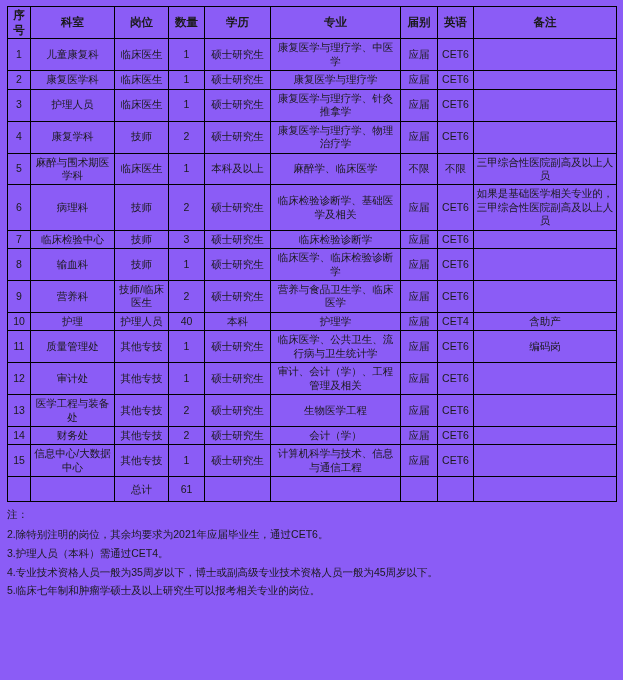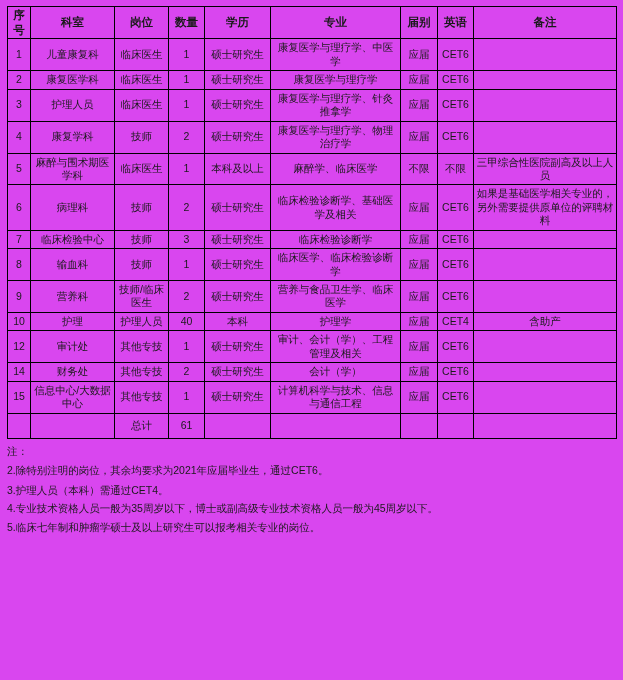--- a/index.html
+++ b/index.html
@@ -11,21 +11,21 @@
     width: 623px;
     height: 680px;
     font-family: "Liberation Sans", "DejaVu Sans", sans-serif;
     color: #1a1a1a;
     overflow: hidden;
   }
   #page {
     position: relative;
     width: 623px;
     height: 680px;
-    background: #d946ef;
+    background: #8b5cf6;
     box-sizing: border-box;
     padding: 6px 7px 0 7px;
   }
   table.recruit {
     border-collapse: collapse;
     table-layout: fixed;
     width: 609px;
     font-size: 10.5px;
     line-height: 1.28;
   }
@@ -169,21 +169,21 @@
         </tr>
         <tr>
           <td>6</td>
           <td>病理科</td>
           <td>技师</td>
           <td>2</td>
           <td>硕士研究生</td>
           <td>临床检验诊断学、基础医学及相关</td>
           <td>应届</td>
           <td>CET6</td>
-          <td class="remark-cell">如果是基础医学相关专业的，另外需要提供原单位的评聘材料</td>
+          <td class="remark-cell">如果是基础医学相关专业的，三甲综合性医院副高及以上人员</td>
         </tr>
         <tr>
           <td>7</td>
           <td>临床检验中心</td>
           <td>技师</td>
           <td>3</td>
           <td>硕士研究生</td>
           <td>临床检验诊断学</td>
           <td>应届</td>
           <td>CET6</td>
@@ -216,26 +216,48 @@
           <td>护理</td>
           <td>护理人员</td>
           <td>40</td>
           <td>本科</td>
           <td>护理学</td>
           <td>应届</td>
           <td>CET4</td>
           <td class="remark-cell">含助产</td>
         </tr>
         <tr>
+          <td>11</td>
+          <td>质量管理处</td>
+          <td>其他专技</td>
+          <td>1</td>
+          <td>硕士研究生</td>
+          <td>临床医学、公共卫生、流行病与卫生统计学</td>
+          <td>应届</td>
+          <td>CET6</td>
+          <td class="remark-cell">编码岗</td>
+        </tr>
+        <tr>
           <td>12</td>
           <td>审计处</td>
           <td>其他专技</td>
           <td>1</td>
           <td>硕士研究生</td>
           <td>审计、会计（学）、工程管理及相关</td>
+          <td>应届</td>
+          <td>CET6</td>
+          <td class="remark-cell"></td>
+        </tr>
+        <tr>
+          <td>13</td>
+          <td>医学工程与装备处</td>
+          <td>其他专技</td>
+          <td>2</td>
+          <td>硕士研究生</td>
+          <td>生物医学工程</td>
           <td>应届</td>
           <td>CET6</td>
           <td class="remark-cell"></td>
         </tr>
         <tr>
           <td>14</td>
           <td>财务处</td>
           <td>其他专技</td>
           <td>2</td>
           <td>硕士研究生</td>

